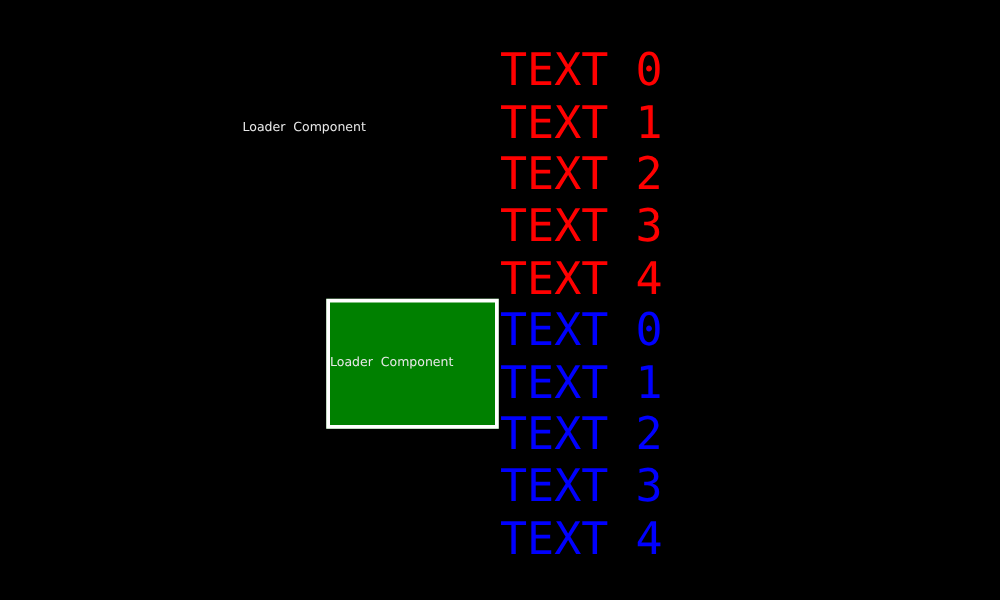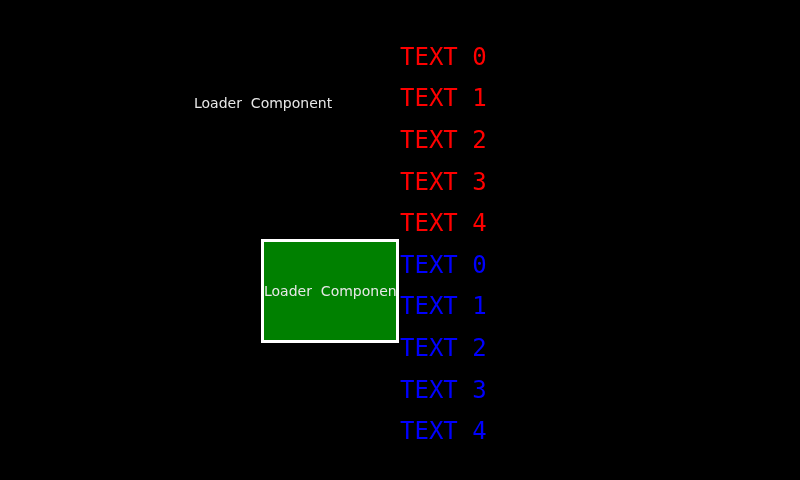--- a/index.html
+++ b/index.html
@@ -10,21 +10,21 @@
   #screen {
     position: relative;
     width: 800px;
     height: 480px;
     background: #000000;
     overflow: hidden;
     font-family: "DejaVu Sans", sans-serif;
   }
   .small-label {
     position: absolute;
-    font-size: 14px;
+    font-size: 10px;
     line-height: 16px;
     color: #e8e8e8;
     white-space: pre;
     font-family: "DejaVu Sans", sans-serif;
   }
   #floating-label {
     left: 194px;
     top: 95px;
   }
   #loader-box {
@@ -47,21 +47,21 @@
     position: absolute;
     left: 400px;
     top: 36px;
     width: 180px;
   }
   .text-row {
     height: 41.6px;
     display: flex;
     align-items: center;
     font-family: "DejaVu Sans Mono", monospace;
-    font-size: 24px;
+    font-size: 36px;
     white-space: pre;
   }
 </style>
 </head>
 <body>
 
 <div id="screen">
 
   <span id="floating-label" class="small-label" style="color: rgb(232, 232, 232);">Loader  Component</span>
 

